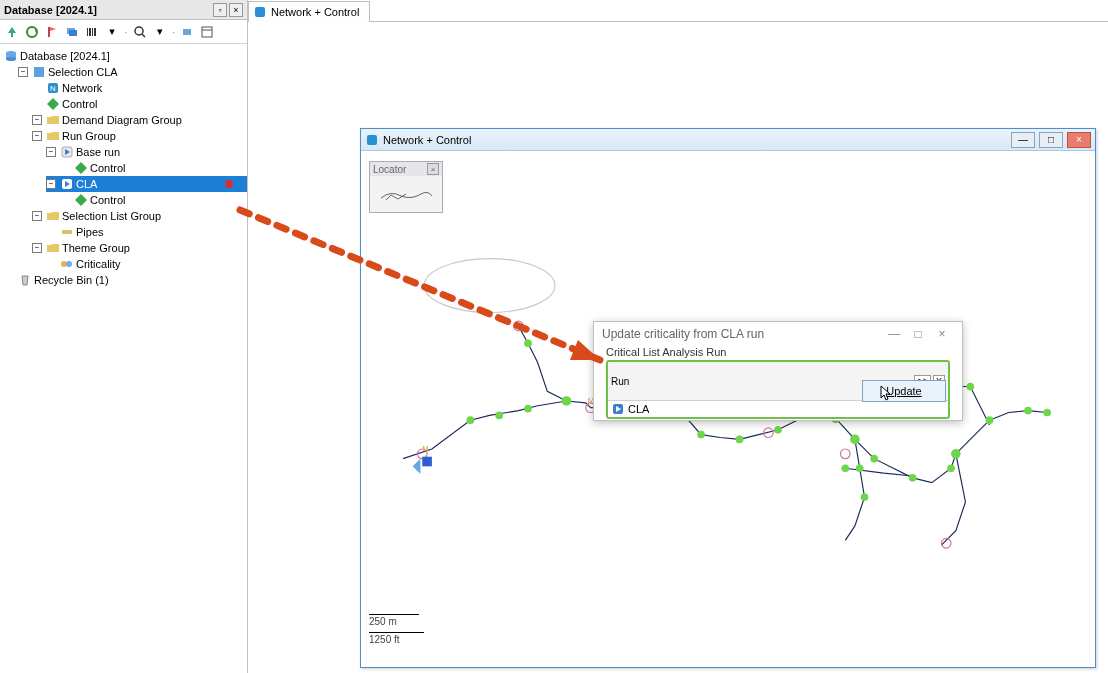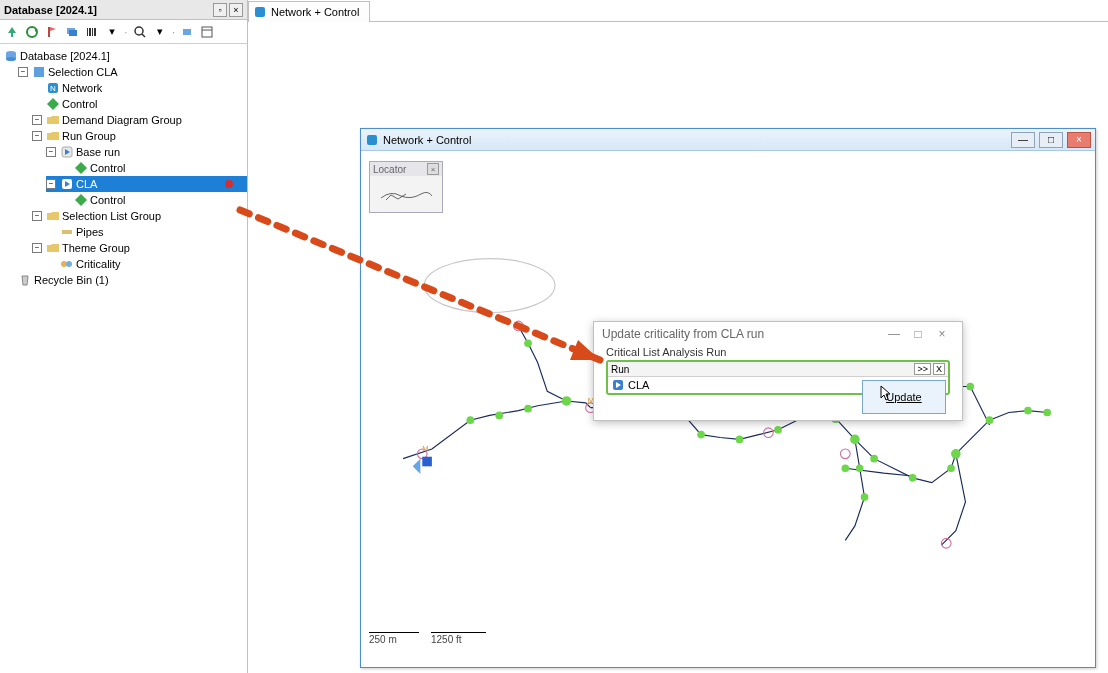--- a/index.html
+++ b/index.html
@@ -36,36 +36,36 @@
   .net-titlebar .spacer { flex:1; }
   .win-btn { width: 24px; height: 16px; border: 1px solid #8fa4b8; background: #e7eef6; display: flex; align-items: center; justify-content: center; font-size: 10px; cursor:pointer; }
   .win-btn.close { background: #e67d6f; border-color:#c1503f; color:#fff;}
   .net-body { position: relative; width: 100%; height: calc(100% - 40px); background:#fff; }
   .locator { position: absolute; left: 8px; top: 10px; width: 74px; border: 1px solid #aab; background:#f3f3f3;text-align:right; }
   .locator-hdr { display:flex; justify-content:space-between; align-items:center; padding:1px 3px; font-size:10px; color:#666; background:#e6e6ea;}
   .locator-hdr .x { width:12px;height:12px;border:1px solid #999;background:#ddd;display:flex;align-items:center;justify-content:center;font-size:8px;cursor:pointer;}
   .locator-img { height: 36px; display:flex; align-items:center; justify-content:center;}
   
   
-  .scale { position:absolute; left:8px; bottom:4px; display:flex; gap:12px; font-size:10px; color:#444;}
+  .scale { position:absolute; left:8px; bottom:4px; display:flex; gap:5px; font-size:10px; color:#444;flex-direction:column;}
   .scale span { border-top:1px solid #000; padding-top:1px; display:inline-block;}
   
   
   .dialog { position: absolute; left: 232px; top: 170px; width: 370px; height: 100px; background: #fff; border: 1px solid #c0c0c0; box-shadow: 0 2px 8px rgba(0,0,0,.25);}
   .dialog-title { height: 24px; display:flex; align-items:center; padding:0 8px; color:#666; font-size:12px;justify-content:space-between;}
   .dialog-title .spacer{flex:1;}
   .dlg-btn { width:24px; text-align:center; color:#888; cursor:pointer; font-size:12px;}
   .dialog-body { padding: 0 12px; }
   .group-label { font-size:11px; color:#333; margin-bottom:2px;}
   .run-box { border: 2px solid #6fbf4a; border-radius:3px; padding: 0; position:relative;}
-  .run-box-hdr { display:flex; align-items:center; background:#f4f4f4; border-bottom:1px solid #d0d0d0; padding:1px 3px; font-size:10px;}
+  .run-box-hdr { display:flex; align-items:center; background:#f4f4f4; border-bottom:1px solid #d0d0d0; padding:13px 3px; font-size:10px;}
   .run-box-hdr .mini { border:1px solid #999; padding:0 2px; font-size:9px; margin-left:auto; cursor:pointer; background:#fff;}
   .run-box-hdr .mini + .mini { margin-left:2px;}
   .run-item { display:flex; align-items:center; gap:3px; padding:1px 3px;}
-  .update-btn { position:absolute; right:16px; top:58px; width:84px; height:34px; border:1px solid #7aa7d0; background:#eaf3fb; cursor:pointer; font-size:11px;text-decoration:underline;}
+  .update-btn { position:absolute; right:16px; top:58px; width:84px; height:22px; border:1px solid #7aa7d0; background:#eaf3fb; cursor:pointer; font-size:11px;text-decoration:underline;}
   .update-btn .u { text-decoration: underline; }
   
   
   .arrow-line { position:absolute; pointer-events:none; }
   
   
   .netsvg { position:absolute; left:0; top:0; width:100%; height:100%; }
   
   
   .cursor { position:absolute; width:14px; height:18px; }

